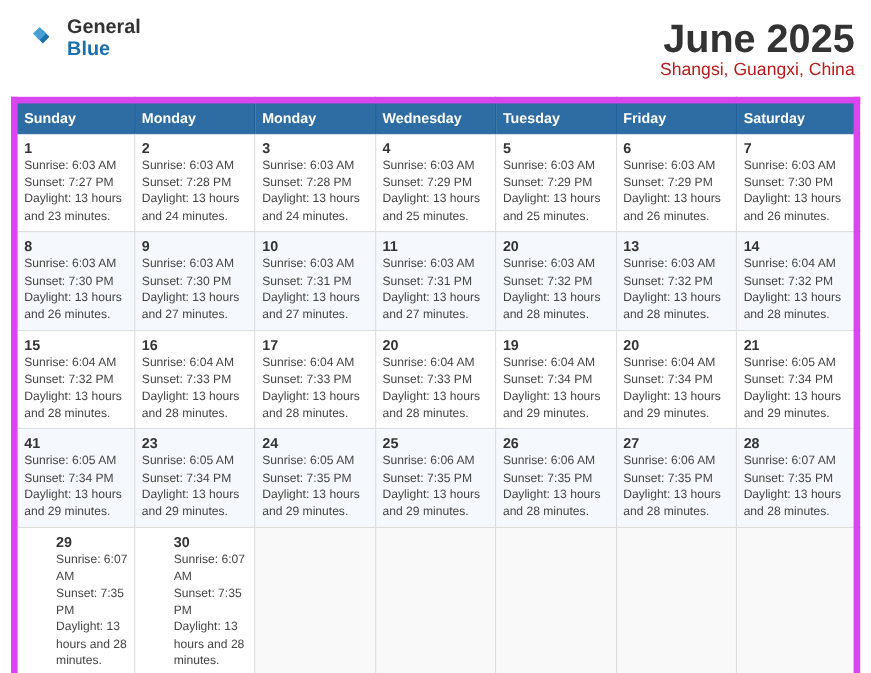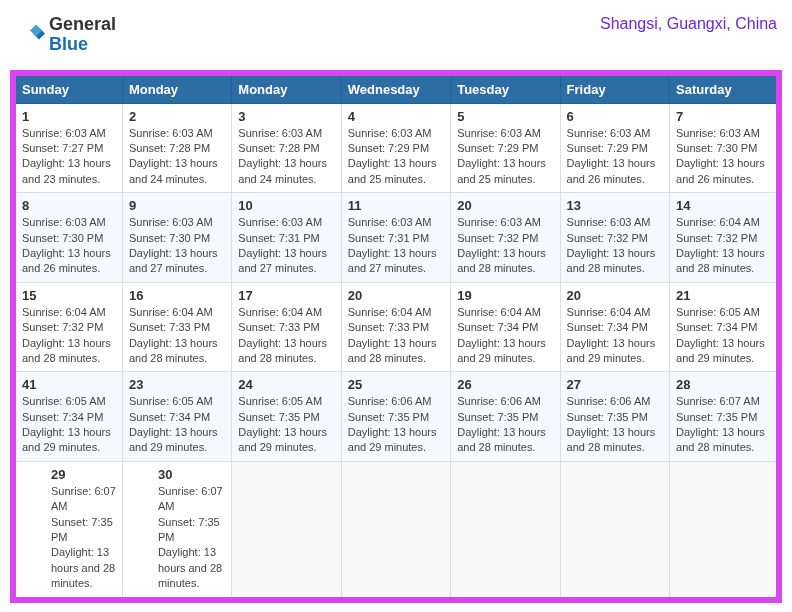--- a/index.html
+++ b/index.html
@@ -13,20 +13,21 @@
     .header {
       display: flex;
       justify-content: space-between;
       align-items: flex-start;
       margin-bottom: 10px;
       padding: 5px 5px;
     }
     .logo {
       display: flex;
       align-items: center;
+      gap: 12px;
     }
     .logo-text {
       display: flex;
       flex-direction: column;
       font-size: 18px;
       font-weight: bold;
       line-height: 1.1;
     }
     .logo-general { color: #333; }
     .logo-blue { color: #1a6faf; }
@@ -39,21 +40,21 @@
       text-align: right;
     }
     .month-title {
       font-size: 36px;
       font-weight: bold;
       color: #333;
       line-height: 1.1;
     }
     .location {
       font-size: 16px;
-      color: #6d28d9;
+      color: #b91c1c;
     }
     .calendar {
       width: 100%;
       border-collapse: collapse;
       border: 6px solid #d946ef;
     }
     .calendar th {
       background: #2e6da4;
       color: #fff;
       text-align: left;
@@ -100,20 +101,21 @@
     <svg class="logo-icon" viewBox="0 0 40 40">
       <polygon points="32,10 40,18 32,26 24,18" fill="#1a6faf"></polygon>
       <polygon points="28,6 36,14 28,22 20,14" fill="#4a9fd4"></polygon>
     </svg>
     <div class="logo-text">
       <span class="logo-general">General</span>
       <span class="logo-blue">Blue</span>
     </div>
   </div>
   <div class="title-area">
+    <div class="month-title">June 2025</div>
     <div class="location">Shangsi, Guangxi, China</div>
   </div>
 </div>
 
 <table class="calendar">
   <thead>
     <tr>
     <th>Sunday</th>
         <th>Monday</th>
         <th>Monday</th>

